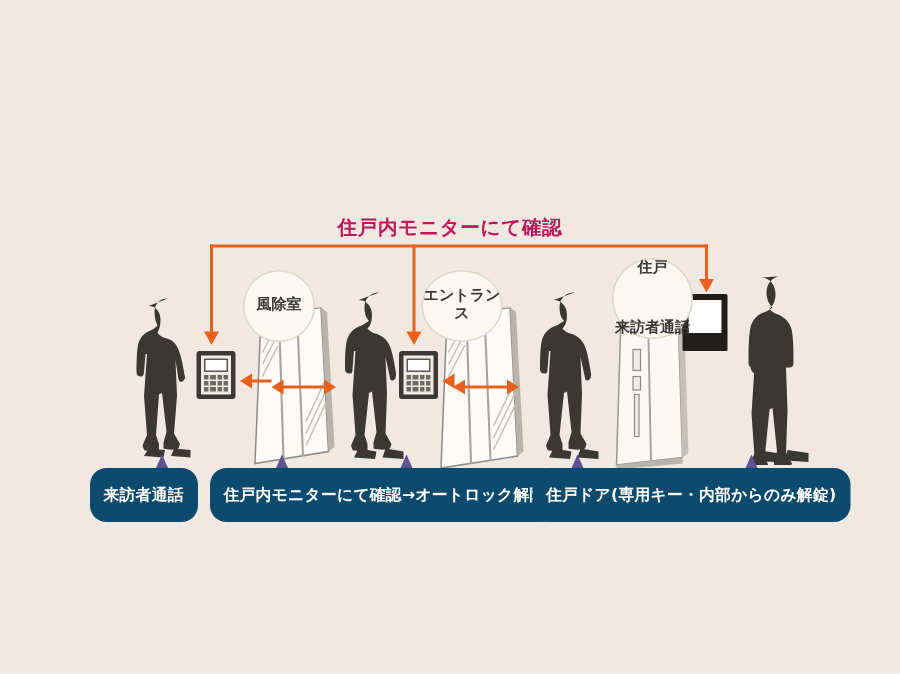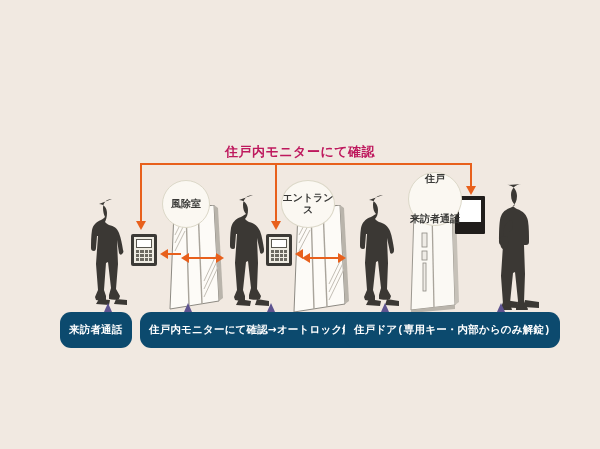--- a/index.html
+++ b/index.html
@@ -336,17 +336,17 @@
   <div class="abs tag-pointer" style="left:497px; top:303px;"></div>
 
   <div class="abs tag" style="left:60px; top:312px;">
     <span>来訪者通話</span>
   </div>
 
   <div class="abs tag" style="left:140px; top:312px;">
     <span>住戸内モニターにて確認→オートロック解除</span>
   </div>
 
-  <div class="abs tag" style="left:345px; top:312px;font-family:Liberation Mono, monospace;">
+  <div class="abs tag" style="left:355px; top:312px;">
     <span>住戸ドア(専用キー・内部からのみ解錠)</span>
   </div>
 
 </div>
 
 </body></html>

